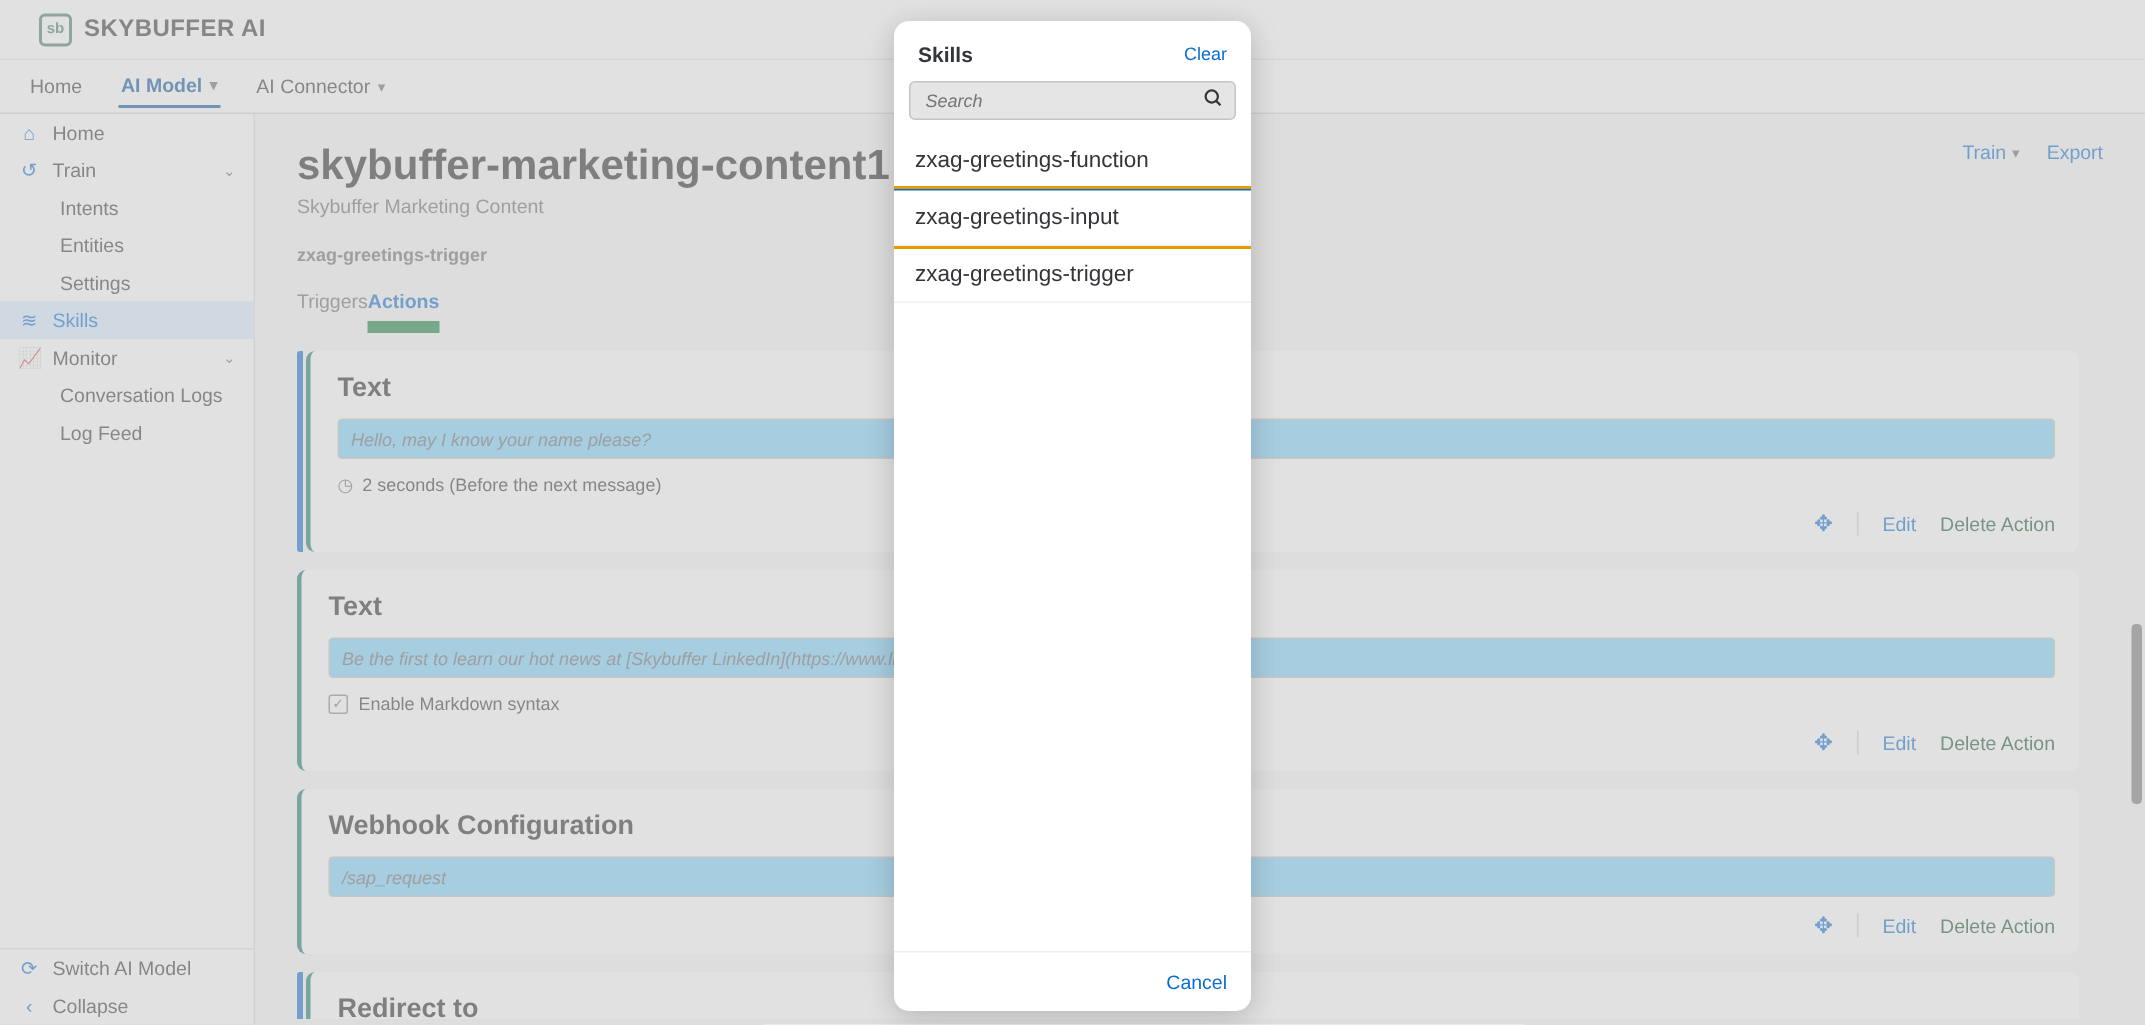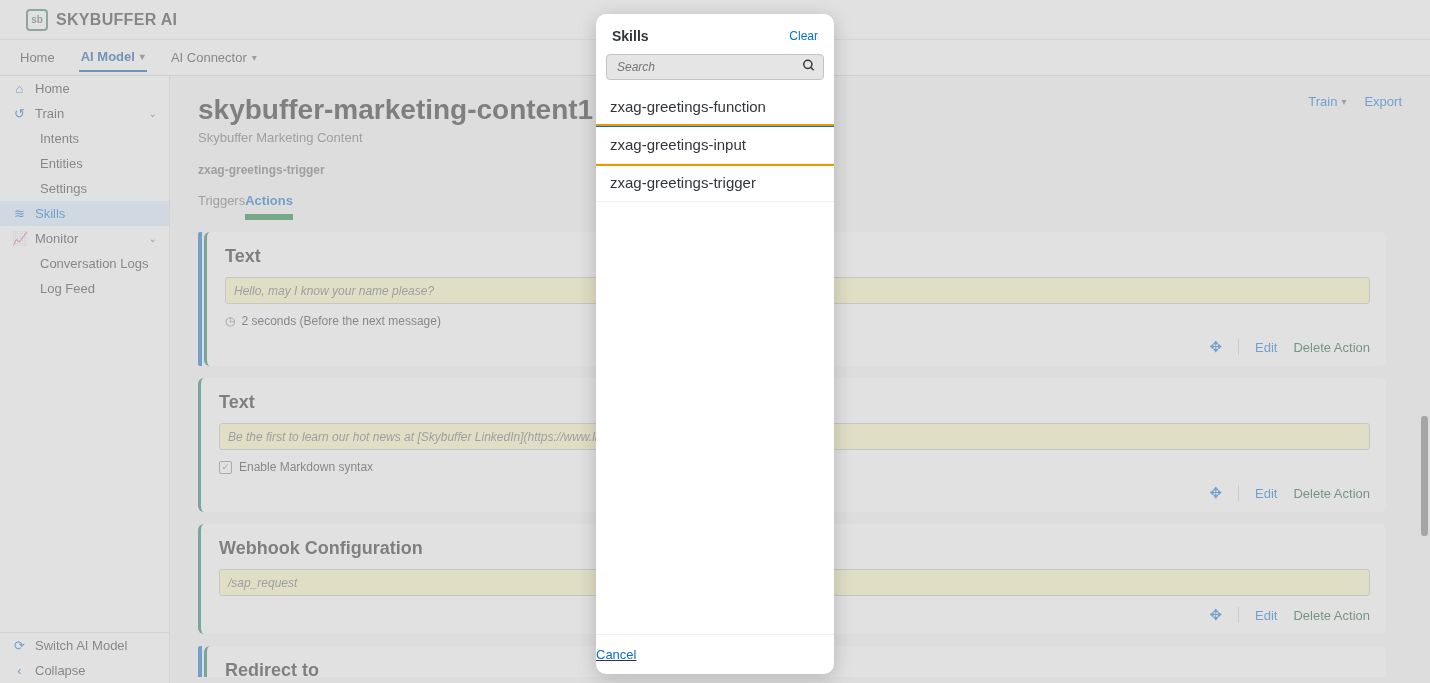--- a/index.html
+++ b/index.html
@@ -33,28 +33,28 @@
 .page-title-row { display: flex; align-items: flex-start; justify-content: space-between; }
 .page-title { font-size: 28px; font-weight: 800; color: #262626; display:flex; align-items:center; gap:8px;}
 .page-title .info { width:16px; height:16px; border:1px solid #0a6ed1; border-radius:50%; display:inline-flex; align-items:center; justify-content:center; font-size:10px; color:#0a6ed1; font-weight:600;}
 .page-sub { font-size: 13px; color: #6a6d70; margin-top: 4px; }
 .page-actions { display: flex; gap: 18px; align-items: center; }
 .link-action { color: #0a6ed1; font-size: 13px; cursor: pointer; display:flex; align-items:center; gap:4px;}
 .breadcrumb { font-size: 12px; font-weight: 700; color: #6a6d70; margin-top: 18px; }
 
 .tabs { display: flex; margin-top: 16px; }
 .tab { font-size: 13px; color: #6a6d70; padding-bottom: 6px; cursor: pointer; }
-.tab.active { color: #0a6ed1; font-weight: 600; border-bottom: 6px solid #15803d; }
+.tab.active { color: #0a6ed1; font-weight: 600; border-bottom: 8px solid #15803d; }
 
 .cards { margin-top: 12px; overflow-y: auto; height: 445px; padding-right: 16px; position:relative;}
 .card { background: #fff; border-radius: 6px; margin-bottom: 12px; padding: 14px 16px 10px 18px; border-left: 3px solid #1a7a6e; position: relative; }
 .card-wrap { position:relative; }
 .accent { position:absolute; left:0; top:0; bottom:0; width:4px; background:#0a6ed1; border-radius:2px 0 0 2px;}
 .card-title { font-size: 18px; font-weight: 700; margin-bottom: 10px; color:#262626;}
-.card-field { width: 100%; border: 1px solid #c4c4c4; background: #fef9c3; padding: 5px 8px; font-size: 12px; color: #6a6d70; font-style: italic; border-radius: 3px; height:27px; display:flex; align-items:center;}
+.card-field { width: 100%; border: 1px solid #c4c4c4; background: #7dd3fc; padding: 5px 8px; font-size: 12px; color: #6a6d70; font-style: italic; border-radius: 3px; height:27px; display:flex; align-items:center;}
 .card-meta { display: flex; align-items: center; gap: 6px; font-size: 12px; color: #32363a; margin-top: 10px; }
 .card-meta .ic { font-size: 12px; color: #6a6d70; }
 .card-foot { display: flex; justify-content: flex-end; align-items: center; gap: 16px; margin-top: 10px; }
 .card-foot .sep{ width:1px; height:16px; background:#d0d0d0;}
 .move-ic { color: #0a6ed1; font-size: 15px; cursor: pointer; }
 .edit-link { color: #0a6ed1; font-size: 13px; cursor: pointer; }
 .delete-link { color: #14532d; font-size: 13px; cursor: pointer; }
 .checkbox-line { display:flex; align-items:center; gap:7px; font-size:12px; color:#32363a; margin-top:10px;}
 .cb { width:13px; height:13px; border:1px solid #888; border-radius:2px; display:inline-flex; align-items:center; justify-content:center; font-size:9px; color:#6a6d70;}
 
@@ -66,21 +66,21 @@
 .dlg-head { display:flex; justify-content:space-between; align-items:center; padding:14px 16px 10px;}
 .dlg-title { font-weight:700; font-size:14px;}
 .dlg-clear { color:#0a6ed1; font-size:12px; cursor:pointer;}
 .dlg-search { margin:0 10px 8px; position:relative;}
 .dlg-search input { width:100%; padding:5px 28px 5px 10px; border:1px solid #c4c4c4; border-radius:4px; background:#e5e5e5; font-style:italic; font-size:12px; color:#6a6d70; height:26px;}
 .dlg-search .sicon { position:absolute; right:8px; top:50%; transform:translateY(-50%); color:#32363a;}
 .dlg-list { flex:1; overflow:auto; }
 .dlg-item { padding:10px 14px; font-size:15px; color:#32363a; border-bottom:1px solid #f0f0f0; cursor:pointer;}
 .dlg-item.focus { outline:1px solid #0a6ed1; }
 .dlg-item.sel { outline:2px solid #e69c00; border-radius:0;}
-.dlg-foot { padding:12px 0; text-align:left; border-top:1px solid #eee;text-decoration:underline;}
+.dlg-foot { padding:12px 16px; text-align:right; border-top:1px solid #eee;}
 .dlg-foot .cancel { color:#0a6ed1; font-size:13px; cursor:pointer;}
 </style>
 </head>
 <body>
 
 <div class="topbar">
   <div class="logo-wrap">
     <span class="logo-badge">sb</span>
     <span class="logo-text">SKYBUFFER AI</span>
   </div>

